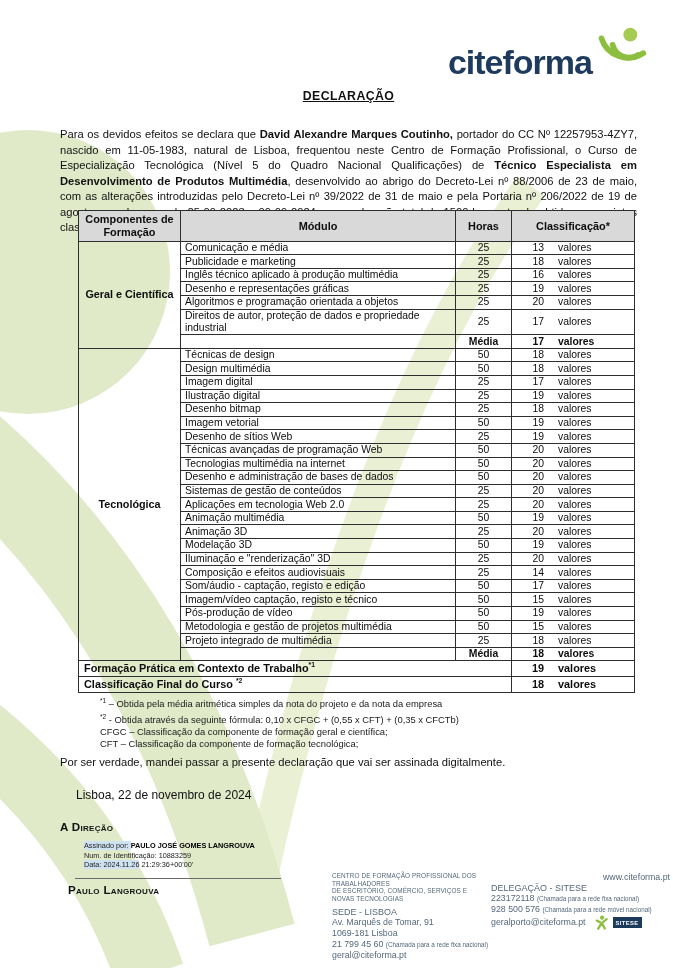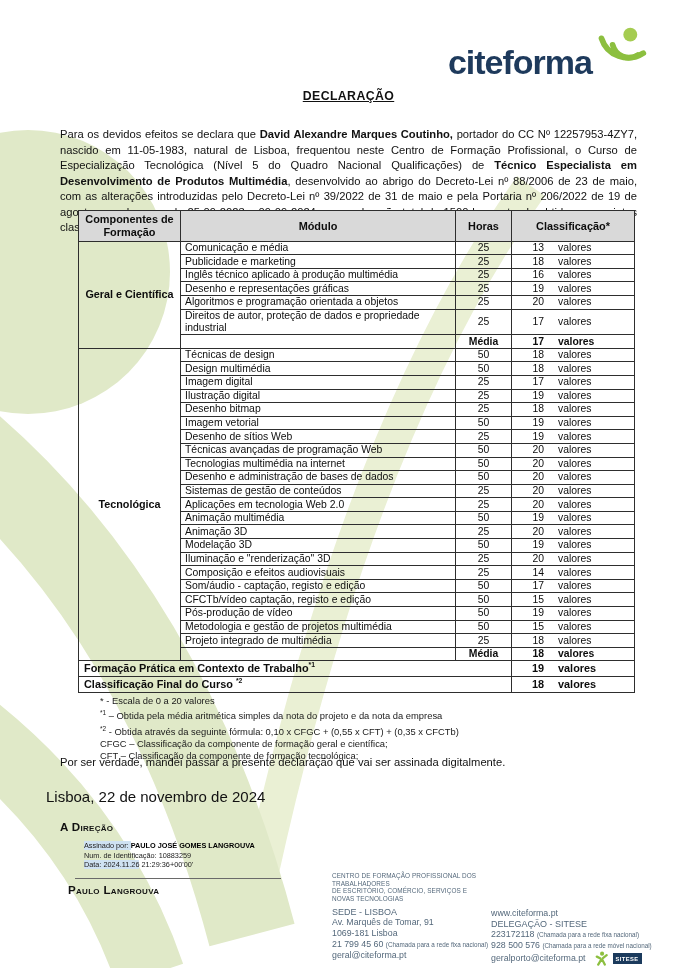--- a/index.html
+++ b/index.html
@@ -39,37 +39,37 @@
   tr.summary td{font-weight:bold;font-size:10.9px;padding-top:1.5px;padding-bottom:1.5px;}
   tr.summary td.lbl{padding-left:5px;}
   sup.fn{font-size:6.8px;vertical-align:super;line-height:0;}
 
   
   .footnotes{margin:2px 0 0 22px;font-size:9.4px;line-height:12.2px;color:#1a1a1a;}
   .footnotes sup{font-size:6.5px;}
 
   
   .closing{position:absolute;top:756px;left:60px;width:577px;font-size:11.2px;}
-  .place-date{position:absolute;top:788px;left:46px;font-size:15px;}
+  .place-date{position:absolute;top:788px;left:76px;font-size:12px;}
   .direction{position:absolute;top:820px;left:60px;font-size:11.6px;font-weight:bold;
              font-variant:small-caps;letter-spacing:.3px;}
   .stamp{position:absolute;top:841px;left:84px;font-size:7.3px;line-height:9.5px;color:#222;}
   .stamp .hl{background:#cfe2f2;}
   .stamp .b{font-weight:bold;color:#000;}
   .sign-line{position:absolute;top:878px;left:75px;width:206px;border-top:1px solid #6a6a6a;}
   .signer{position:absolute;top:883px;left:60px;font-size:11.6px;font-weight:bold;
           font-variant:small-caps;letter-spacing:.3px;padding-left:8px;}
 
   
   .footer{position:absolute;top:872px;left:332px;width:338px;color:#54687b;}
   .footer .cols{display:flex;}
   .fcol1{width:158px;}
   .fcol2{width:180px;margin-left:2px;}
   .org{font-size:6.4px;line-height:7.6px;letter-spacing:.1px;}
-  .website{font-size:8.8px;text-align:left;margin-bottom:1px;margin-top:36px;}
+  .website{font-size:8.8px;text-align:right;margin-bottom:1px;}
   .floc-title{font-size:9px;margin-top:5px;}
   .fline{font-size:8.8px;line-height:11px;}
   .fnote{font-size:6.3px;}
   .femail-row{display:flex;align-items:center;}
   .femail{font-size:8.8px;line-height:11px;}
   .logos{display:flex;align-items:center;margin-left:8px;}
   .sitese-box{background:#1b3a5c;color:#fff;font-size:5.8px;font-weight:bold;
               padding:2.5px 3px;margin-left:4px;letter-spacing:.4px;}
 </style>
 </head>
@@ -362,21 +362,21 @@
               <td class="mod">Som/áudio - captação, registo e edição</td>
               <td class="hours">50</td>
               <td class="grade">
                 <span class="gwrap">
                   <span class="num">17</span>
                   <span class="unit">valores</span>
                 </span>
               </td>
             </tr>
             <tr>
-              <td class="mod">CFCTb/vídeo captação, registo e edição</td>
+              <td class="mod">Imagem/vídeo captação, registo e técnico</td>
               <td class="hours">50</td>
               <td class="grade">
                 <span class="gwrap">
                   <span class="num">15</span>
                   <span class="unit">valores</span>
                 </span>
               </td>
             </tr>
             <tr>
               <td class="mod">Pós-produção de vídeo</td>
@@ -432,21 +432,20 @@
               <td class="grade" style="font-weight: bold;">
                 <span class="gwrap">
                   <span class="num">18</span>
                   <span class="unit">valores</span>
                 </span>
               </td>
             </tr>
           </tbody>
       </table>
       <div class="footnotes" id="footnotes">
-          <div>* - Escala de 0 a 20 valores</div>
           <div><sup>*1</sup> – Obtida pela média aritmética simples da nota do projeto e da nota da empresa</div>
           <div><sup>*2</sup> - Obtida através da seguinte fórmula: 0,10 x CFGC + (0,55 x CFT) + (0,35 x CFCTb)</div>
           <div>CFGC – Classificação da componente de formação geral e científica;</div>
           <div>CFT – Classificação da componente de formação tecnológica;</div>
         </div>
     </div>
 
     <div class="closing">Por ser verdade, mandei passar a presente declaração que vai ser assinada digitalmente.</div>
     <div class="place-date">Lisboa, 22 de novembro de 2024</div>
     <div class="direction">A Direção</div>

